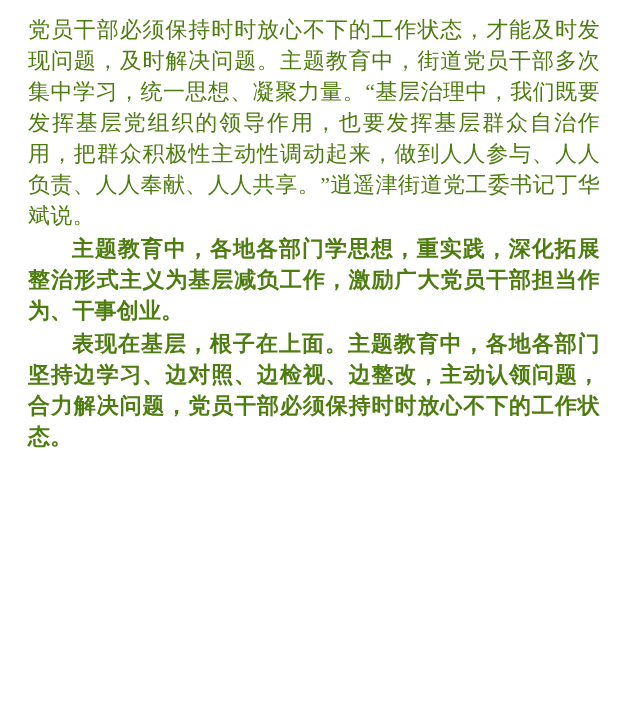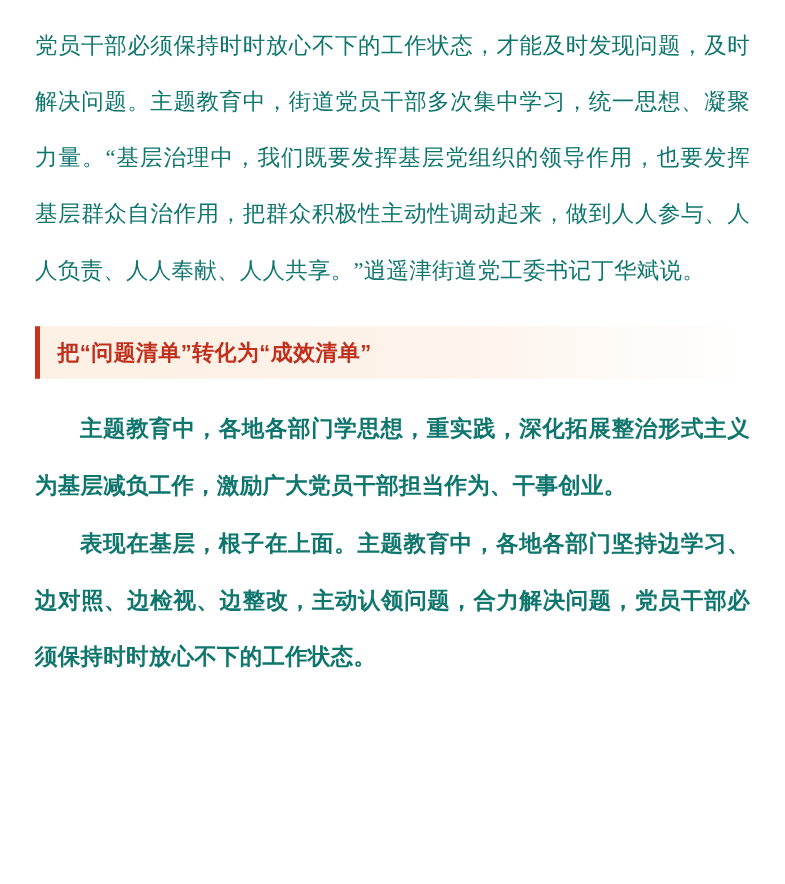--- a/index.html
+++ b/index.html
@@ -16,25 +16,25 @@
   }
   .page {
     width: 628px;
     height: 707px;
     box-sizing: border-box;
     padding: 14px 28px 0 28px;
     position: relative;
   }
   p.para {
     margin: 0 0 2px 0;
-    font-size: 18px;
-    line-height: 45px;
+    font-size: 22px;
+    line-height: 31px;
     text-align: justify;
     text-justify: inter-ideograph;
-    color: #0f766e;
+    color: #4d7c0f;
     letter-spacing: 0.2px;
   }
   p.indent {
     text-indent: 2em;
   }
   .heading-block {
     margin: 22px 0 18px 0;
     background: linear-gradient(to right, #fdf0e4 0%, #fdf3ea 55%, #ffffff 100%);
     border-left: 4px solid #c9321f;
     padding: 9px 0 9px 14px;
@@ -50,23 +50,20 @@
   }
   .gap-top { margin-top: 14px; font-weight: bold; }
 </style>
 </head>
 <body>
 
 <div class="page">
 
   <p class="para">党员干部必须保持时时放心不下的工作状态，才能及时发现问题，及时解决问题。主题教育中，街道党员干部多次集中学习，统一思想、凝聚力量。“基层治理中，我们既要发挥基层党组织的领导作用，也要发挥基层群众自治作用，把群众积极性主动性调动起来，做到人人参与、人人负责、人人奉献、人人共享。”逍遥津街道党工委书记丁华斌说。</p>
 
-  <div class="heading-block">
-    <div class="heading-text">把“问题清单”转化为“成效清单”</div>
-  </div>
 
 
   <p class="para indent gap-top">主题教育中，各地各部门学思想，重实践，深化拓展整治形式主义为基层减负工作，激励广大党员干部担当作为、干事创业。</p>
 
 
   <p class="para indent gap-top">表现在基层，根子在上面。主题教育中，各地各部门坚持边学习、边对照、边检视、边整改，主动认领问题，合力解决问题，党员干部必须保持时时放心不下的工作状态。</p>
 
 </div>
 
 </body></html>

